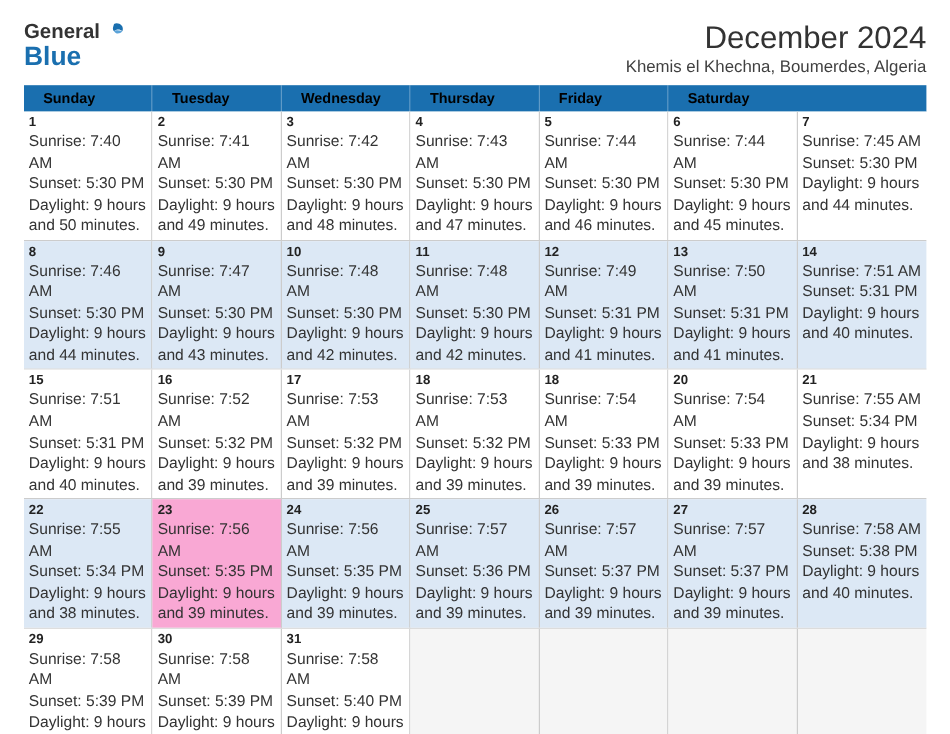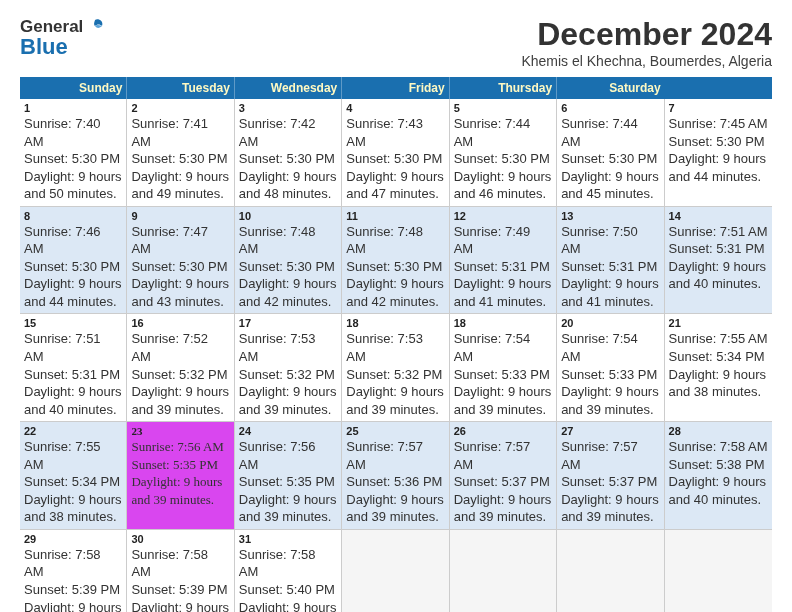--- a/index.html
+++ b/index.html
@@ -29,44 +29,44 @@
       align-items: flex-start;
     }
     .logo-text {
       display: flex;
       align-items: center;
     }
     .title-block {
       text-align: right;
     }
     .month-title {
-      font-size: 32px;
-      font-weight: bold;
+      font-size: 26px;
+      font-weight: normal;
       color: #333;
     }
     .location {
       font-size: 14px;
       color: #404040;
     }
     .calendar {
       flex: 1;
       display: flex;
       flex-direction: column;
     }
     .cal-header {
       display: grid;
       grid-template-columns: repeat(7, 1fr);
       background: #1a6faf;
     }
     .cal-header-cell {
-      color: #fef9c3;
+      color: #000000;
       font-size: 12px;
       font-weight: bold;
-      padding: 4px 4px;
-      text-align: right;
+      padding: 4px 16px;
+      text-align: left;
       border-right: 1px solid rgba(255,255,255,0.3);
     }
     .cal-header-cell:last-child { border-right: none; }
     .cal-body {
       flex: 1;
       display: flex;
       flex-direction: column;
     }
     .cal-row {
       display: grid;
@@ -117,22 +117,22 @@
       <div class="month-title">December 2024</div>
       <div class="location">Khemis el Khechna, Boumerdes, Algeria</div>
     </div>
   </div>
 
   <div class="calendar">
     <div class="cal-header">
     <div class="cal-header-cell">Sunday</div>
         <div class="cal-header-cell">Tuesday</div>
         <div class="cal-header-cell">Wednesday</div>
+        <div class="cal-header-cell">Thursday</div>
         <div class="cal-header-cell">Friday</div>
-        <div class="cal-header-cell">Thursday</div>
         <div class="cal-header-cell">Saturday</div>
       </div>
     <div class="cal-body">
     <div class="cal-row">
           <div class="cal-cell">
             <div class="day-num">1</div>
             <div class="cell-text" style="white-space: pre-line;">Sunrise: 7:40 AM
 Sunset: 5:30 PM
 Daylight: 9 hours and 50 minutes.</div>
           </div>
@@ -261,21 +261,21 @@
 Daylight: 9 hours and 38 minutes.</div>
           </div>
         </div>
         <div class="cal-row">
           <div class="cal-cell alt-row" style="background: rgb(220, 232, 245);">
             <div class="day-num">22</div>
             <div class="cell-text" style="white-space: pre-line;">Sunrise: 7:55 AM
 Sunset: 5:34 PM
 Daylight: 9 hours and 38 minutes.</div>
           </div>
-          <div class="cal-cell alt-row" style="background: #d946ef; font-family: Liberation Serif, serif;">
+          <div class="cal-cell alt-row" style="background: #f9a8d4;">
             <div class="day-num">23</div>
             <div class="cell-text" style="white-space: pre-line;">Sunrise: 7:56 AM
 Sunset: 5:35 PM
 Daylight: 9 hours and 39 minutes.</div>
           </div>
           <div class="cal-cell alt-row" style="background: rgb(220, 232, 245);">
             <div class="day-num">24</div>
             <div class="cell-text" style="white-space: pre-line;">Sunrise: 7:56 AM
 Sunset: 5:35 PM
 Daylight: 9 hours and 39 minutes.</div>

